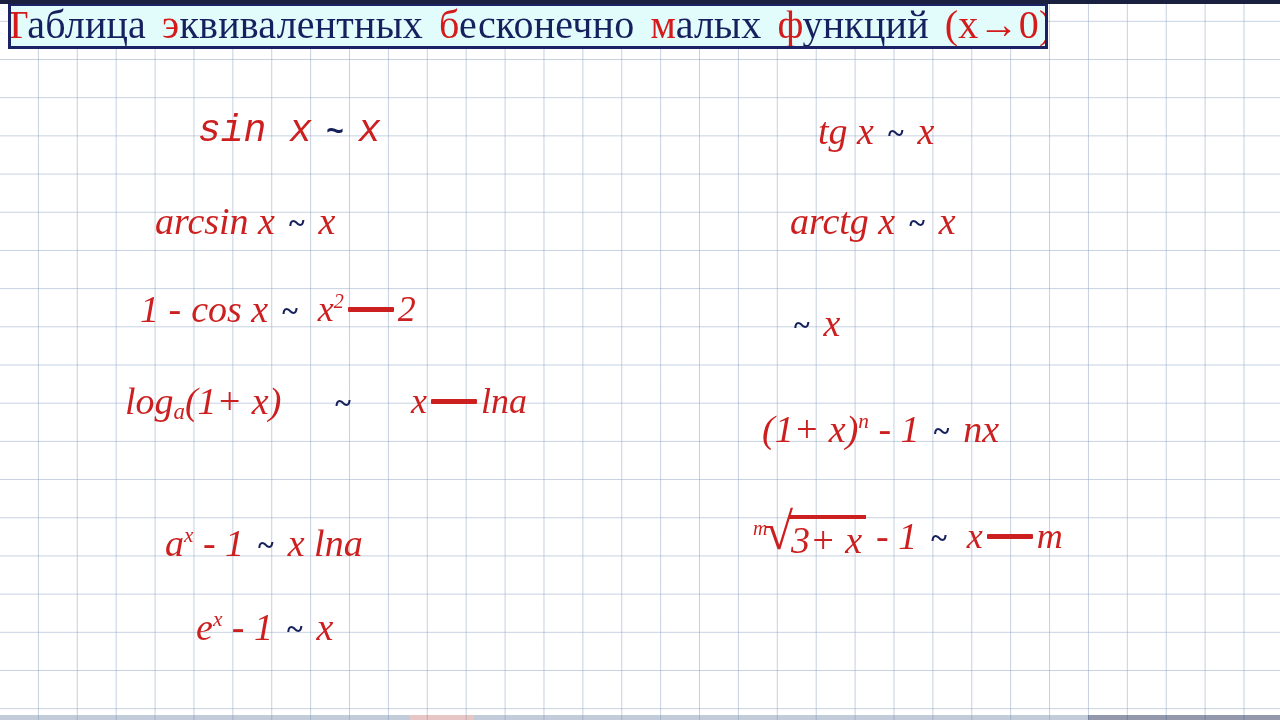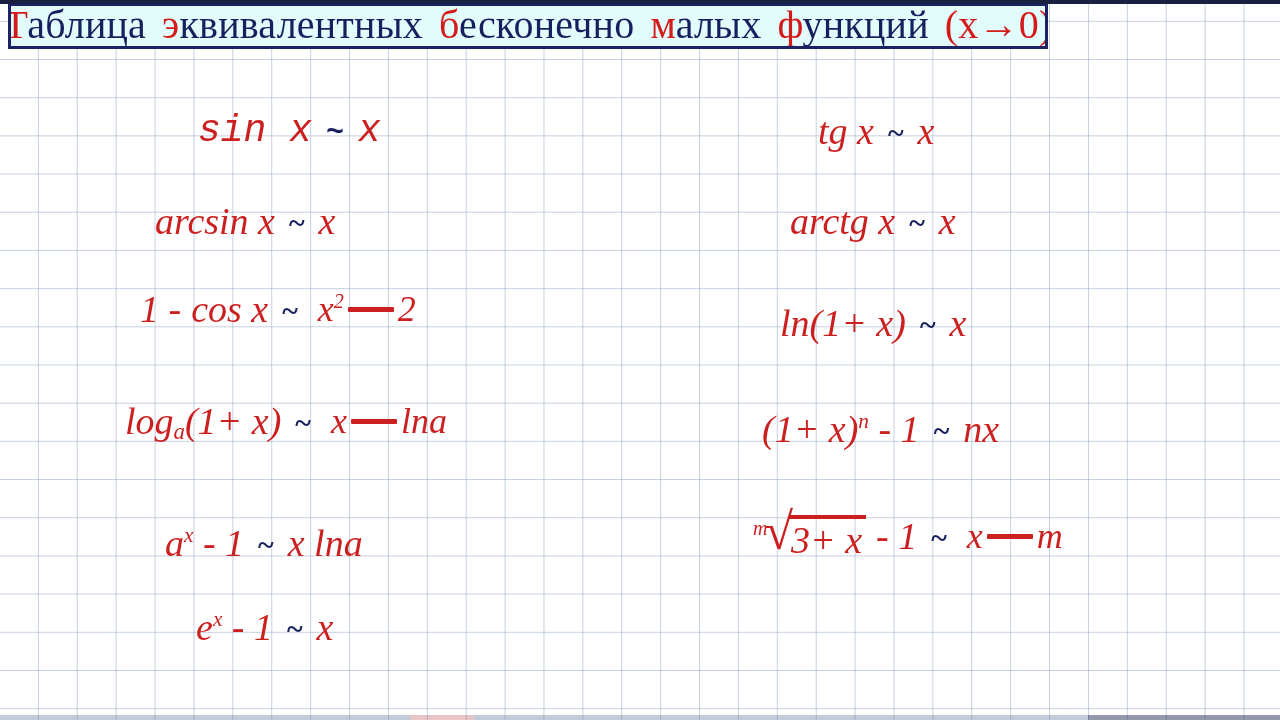--- a/index.html
+++ b/index.html
@@ -211,21 +211,21 @@
       <span class="gap"></span>
       <span>cos x</span>
       <span class="tilde">~</span>
       <span class="frac">
         <span class="num"><span>x</span><sup class="exp">2</sup></span>
         <span class="bar"></span>
         <span class="den">2</span>
       </span>
     </div>
 
-    <div class="formula" style="left:125px; top:350px;">
+    <div class="formula" style="left:125px; top:330px;gap:40px;">
       <span><span>log</span><sub class="sub">a</sub><span>(1+ x)</span></span>
       <span class="tilde">~</span>
       <span class="frac">
         <span class="num">x</span>
         <span class="bar"></span>
         <span class="den">lna</span>
       </span>
     </div>
 
     <div class="formula" style="left:165px; top:472px;">
@@ -250,21 +250,20 @@
       <span>x</span>
     </div>
 
     <div class="formula" style="left:150px; top:150px;text-align:center;">
       <span>arctg x</span>
       <span class="tilde">~</span>
       <span>x</span>
     </div>
 
     <div class="formula" style="left:140px; top:252px;">
-      <span>ln(1+ x)</span>
       <span class="tilde">~</span>
       <span>x</span>
     </div>
 
     <div class="formula" style="left:122px; top:358px;">
       <span><span>(1+ x)</span><sup class="exp">n</sup> <span>- 1</span></span>
       <span class="tilde">~</span>
       <span>nx</span>
     </div>
 

